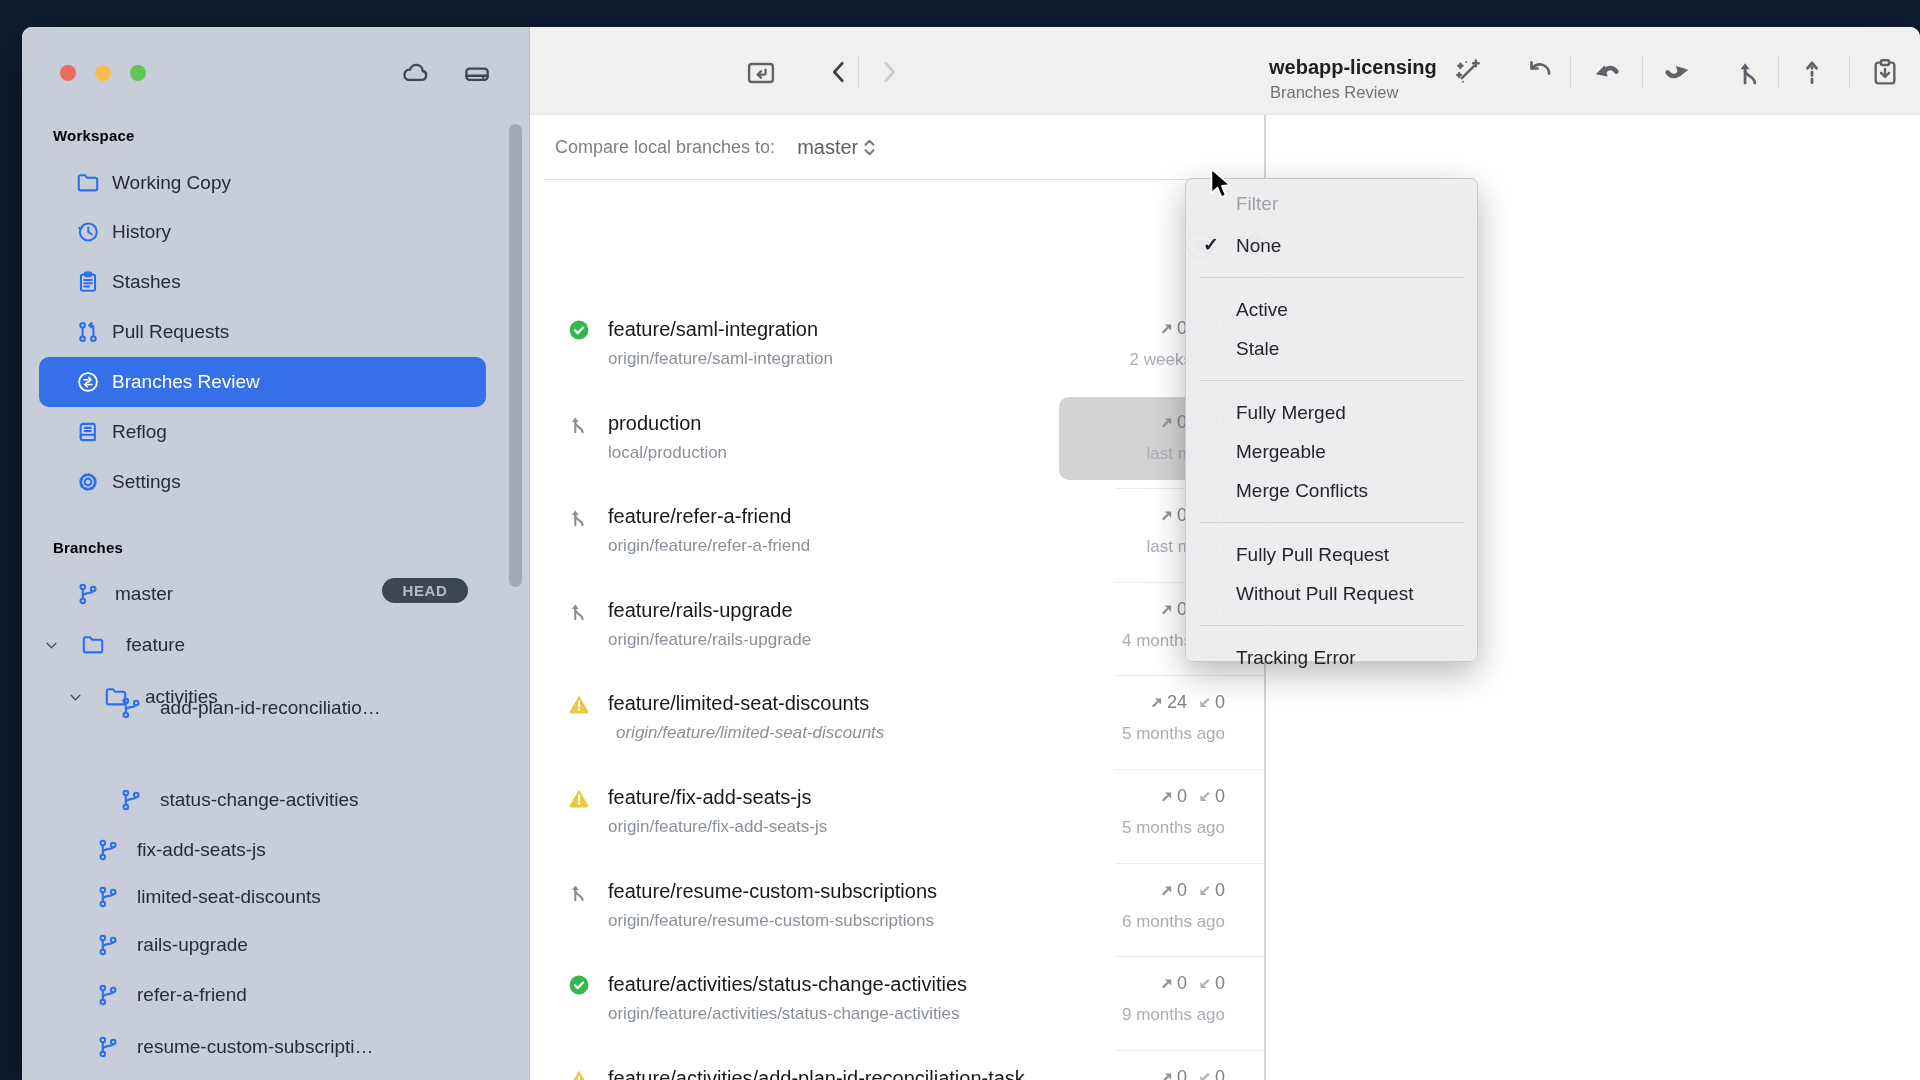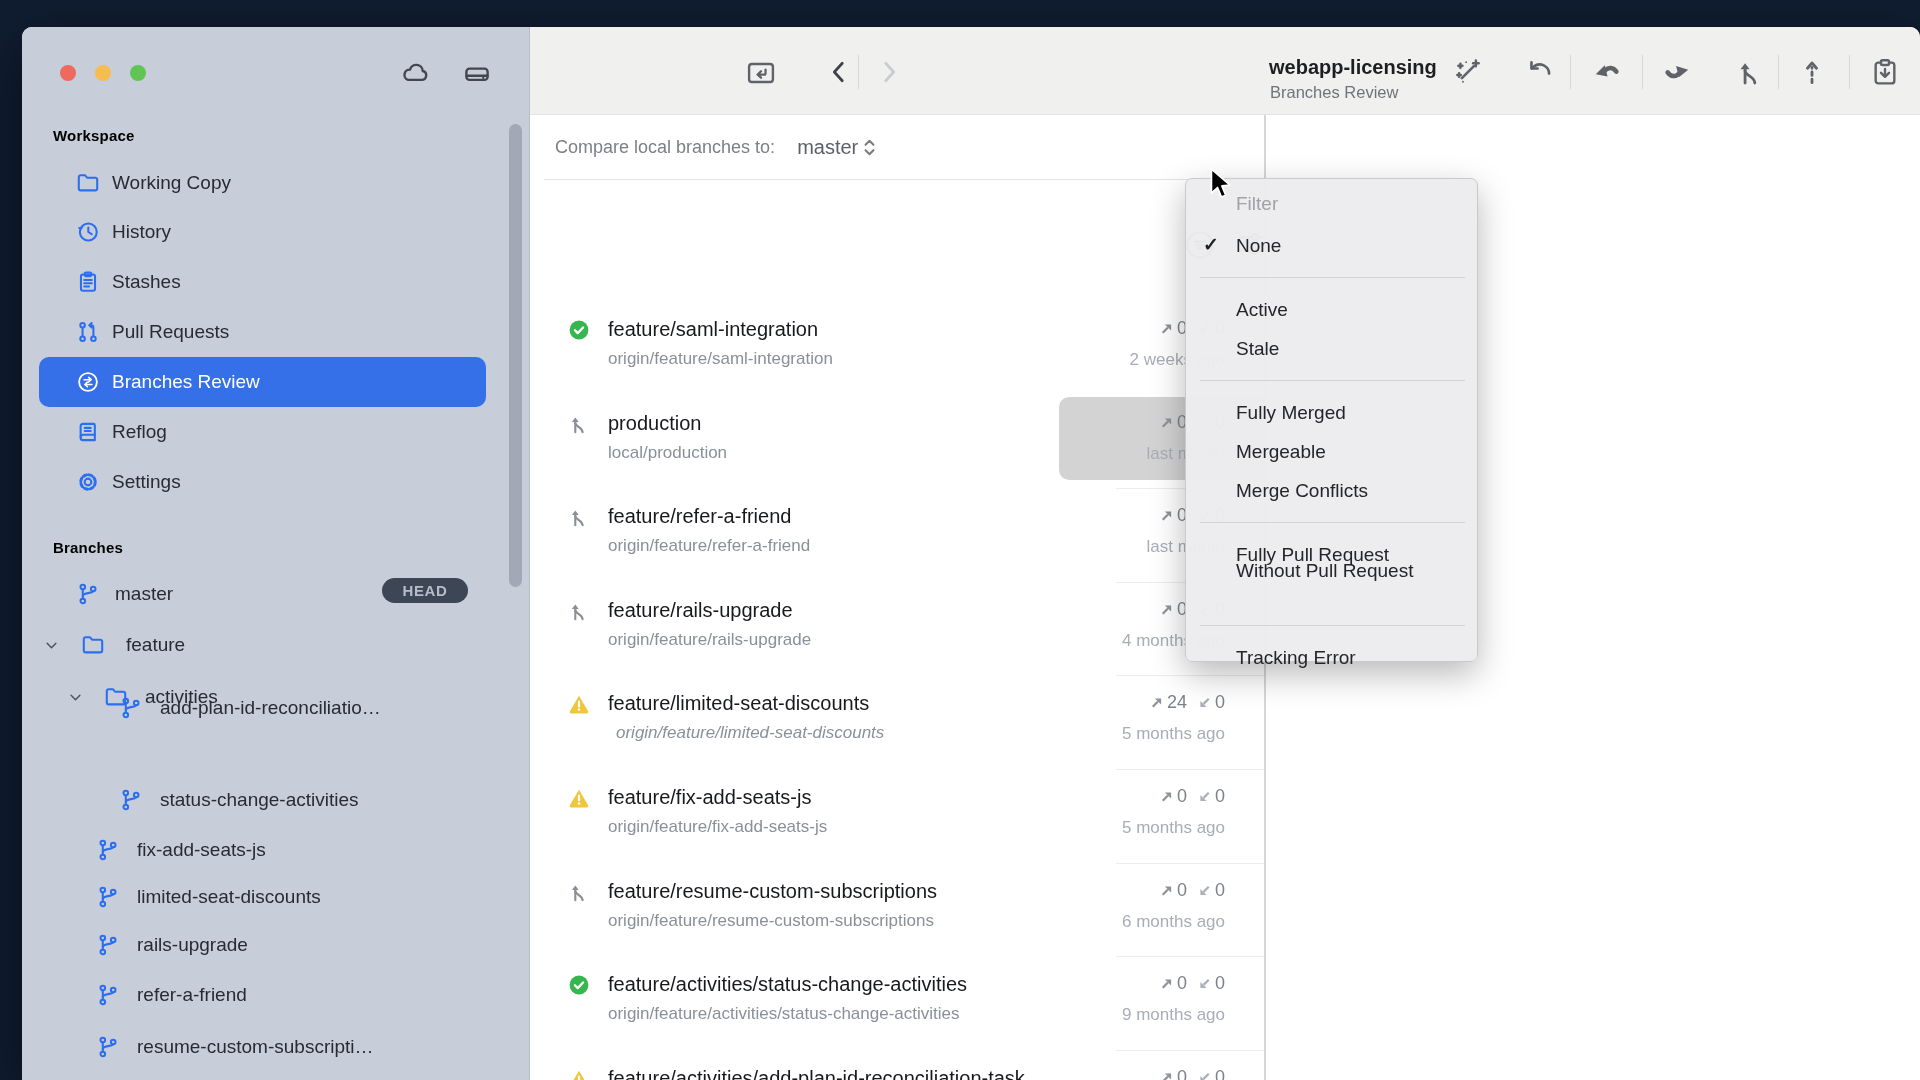--- a/index.html
+++ b/index.html
@@ -662,21 +662,21 @@
       <div class="menu-item" style="top: 56px;">None</div>
       <div class="menu-div" style="top: 97.5px;"></div>
       <div class="menu-item" style="top: 120px;">Active</div>
       <div class="menu-item" style="top: 159px;">Stale</div>
       <div class="menu-div" style="top: 200.5px;"></div>
       <div class="menu-item" style="top: 223px;">Fully Merged</div>
       <div class="menu-item" style="top: 262px;">Mergeable</div>
       <div class="menu-item" style="top: 301px;">Merge Conflicts</div>
       <div class="menu-div" style="top: 342.5px;"></div>
       <div class="menu-item" style="top: 365px;">Fully Pull Request</div>
-      <div class="menu-item" style="top: 381px;">Without Pull Request</div>
+      <div class="menu-item" style="top: 404px;">Without Pull Request</div>
       <div class="menu-div" style="top: 445.5px;"></div>
       <div class="menu-item" style="top: 468px;">Tracking Error</div>
     </nav>
 
   <span class="cursor">
     <svg width="26" height="34" viewBox="0 0 24 32">
       <path d="M3 2 L3 24.5 L8.7 19.3 L12.4 28.3 L16.4 26.5 L12.8 17.8 L20.5 17 Z" fill="#000" stroke="#fff" stroke-width="1.6" stroke-linejoin="round"></path>
     </svg>
   </span>
 </div>

